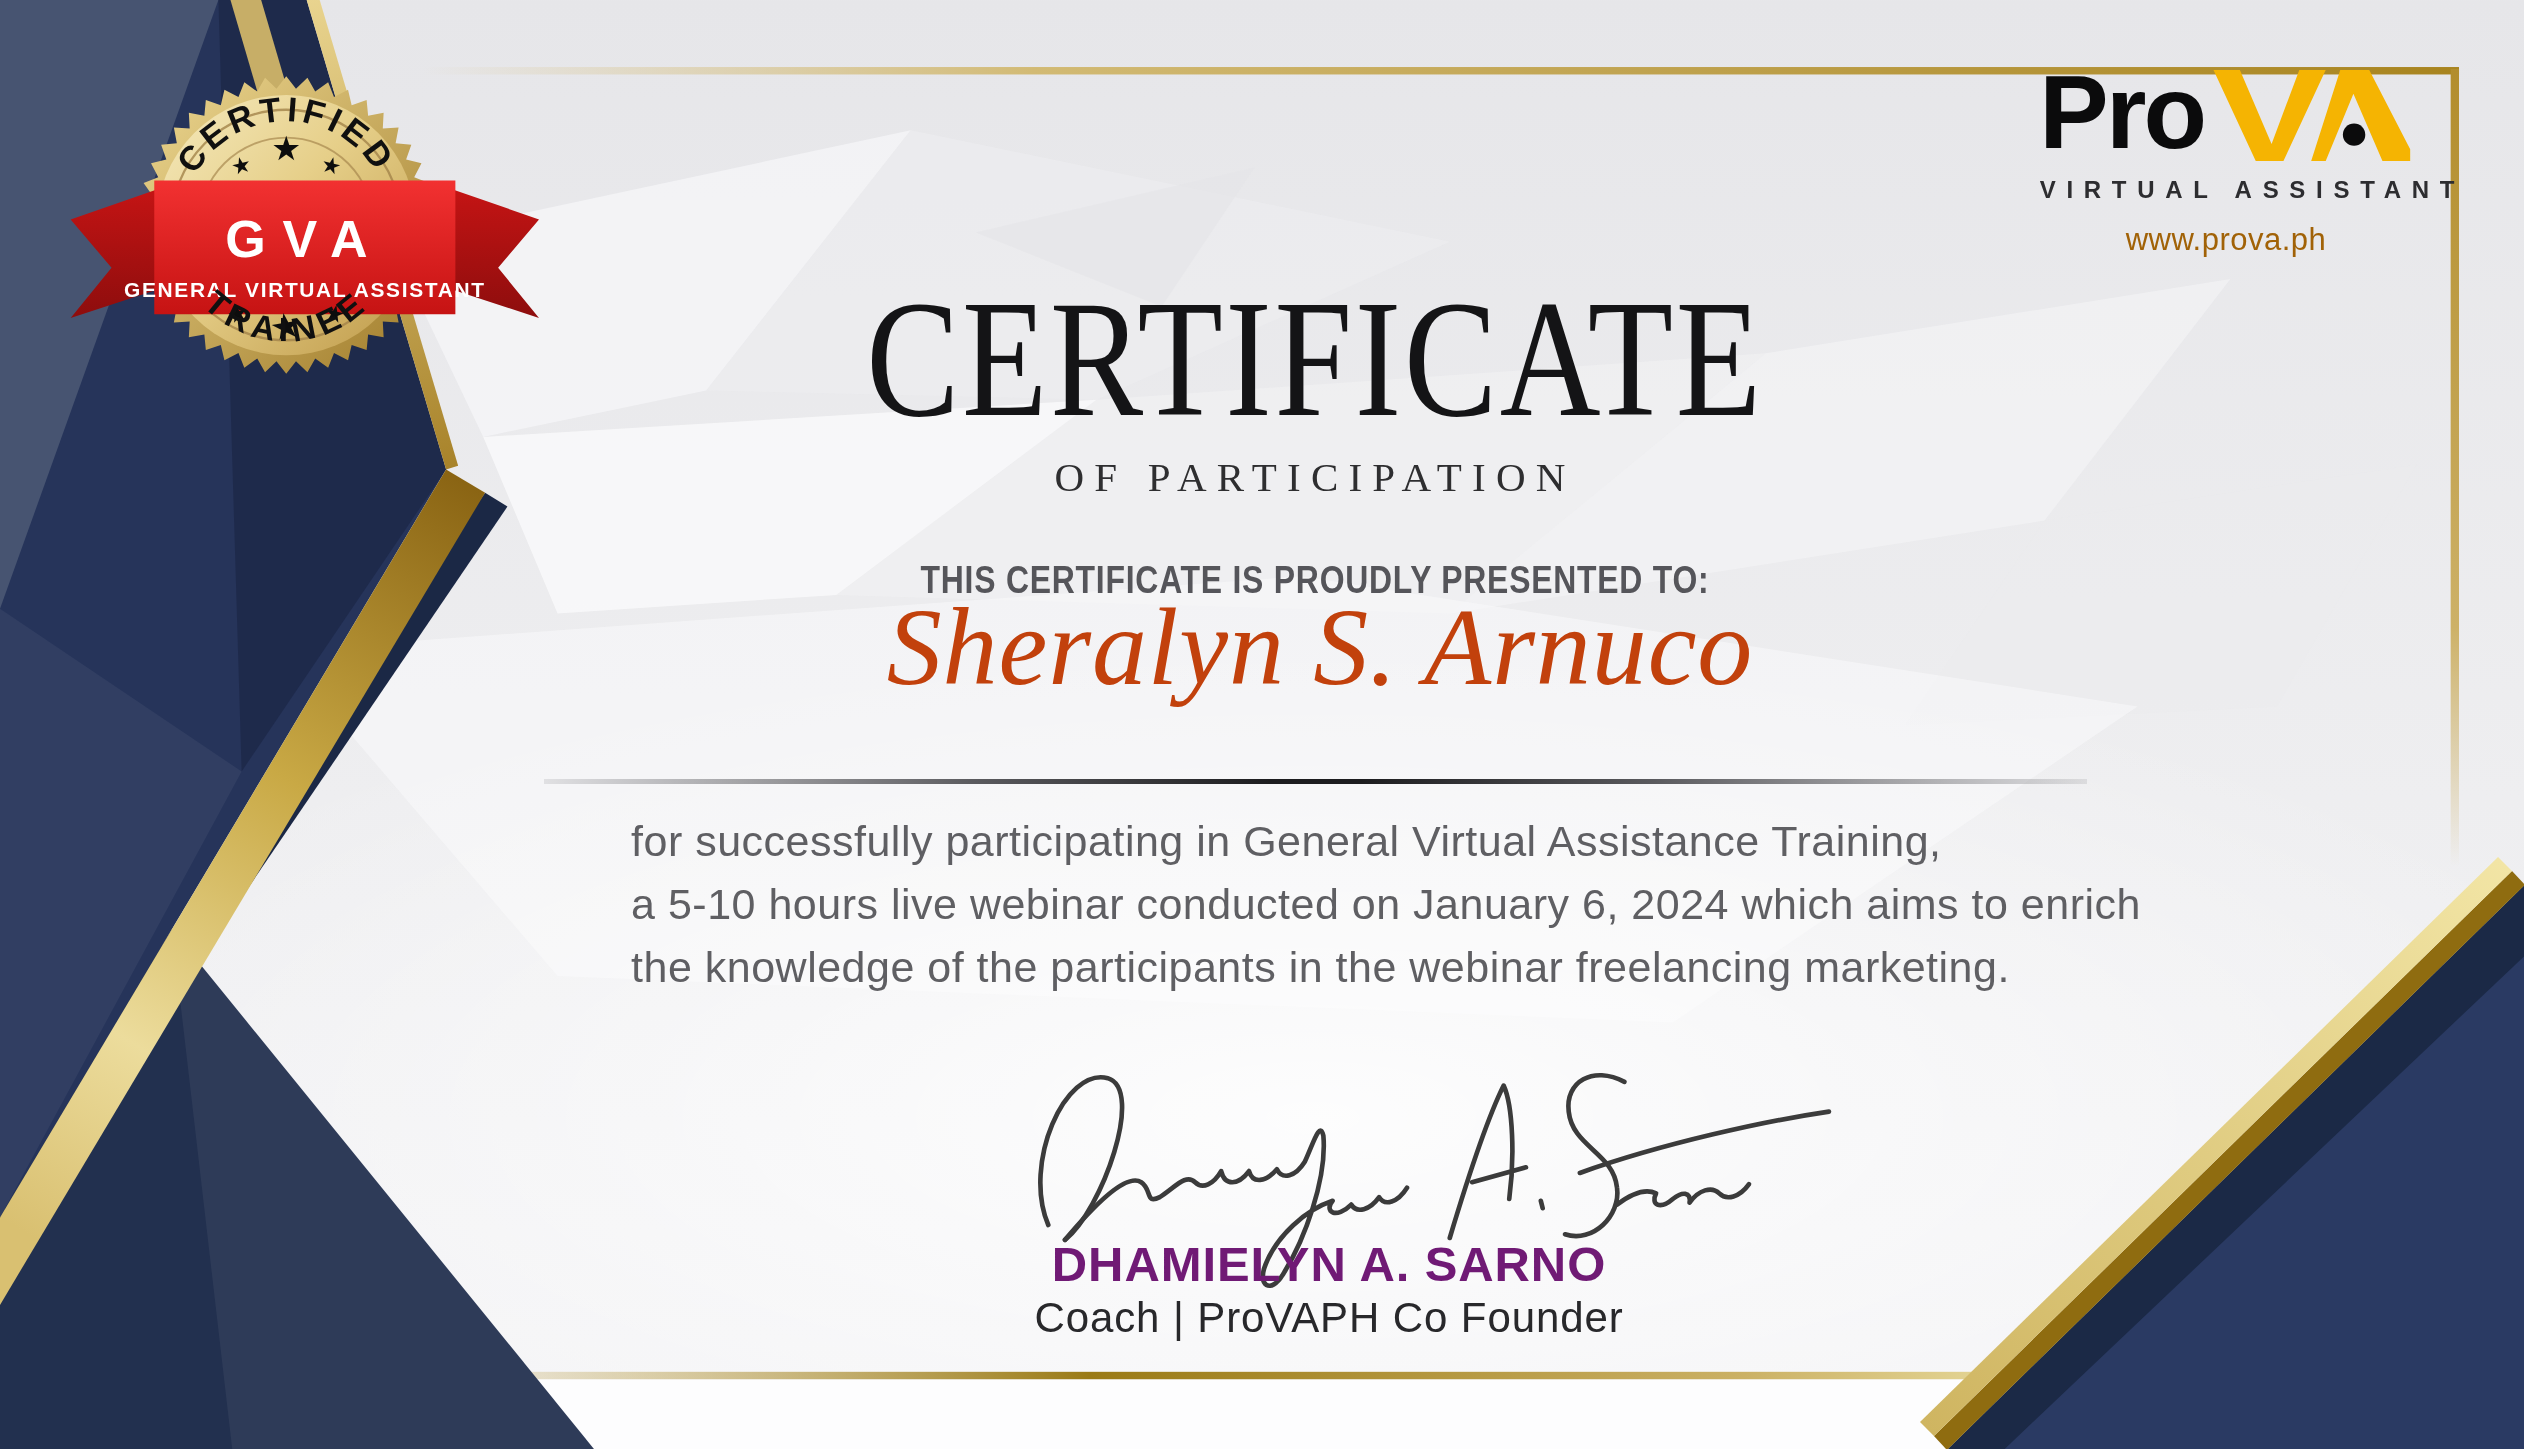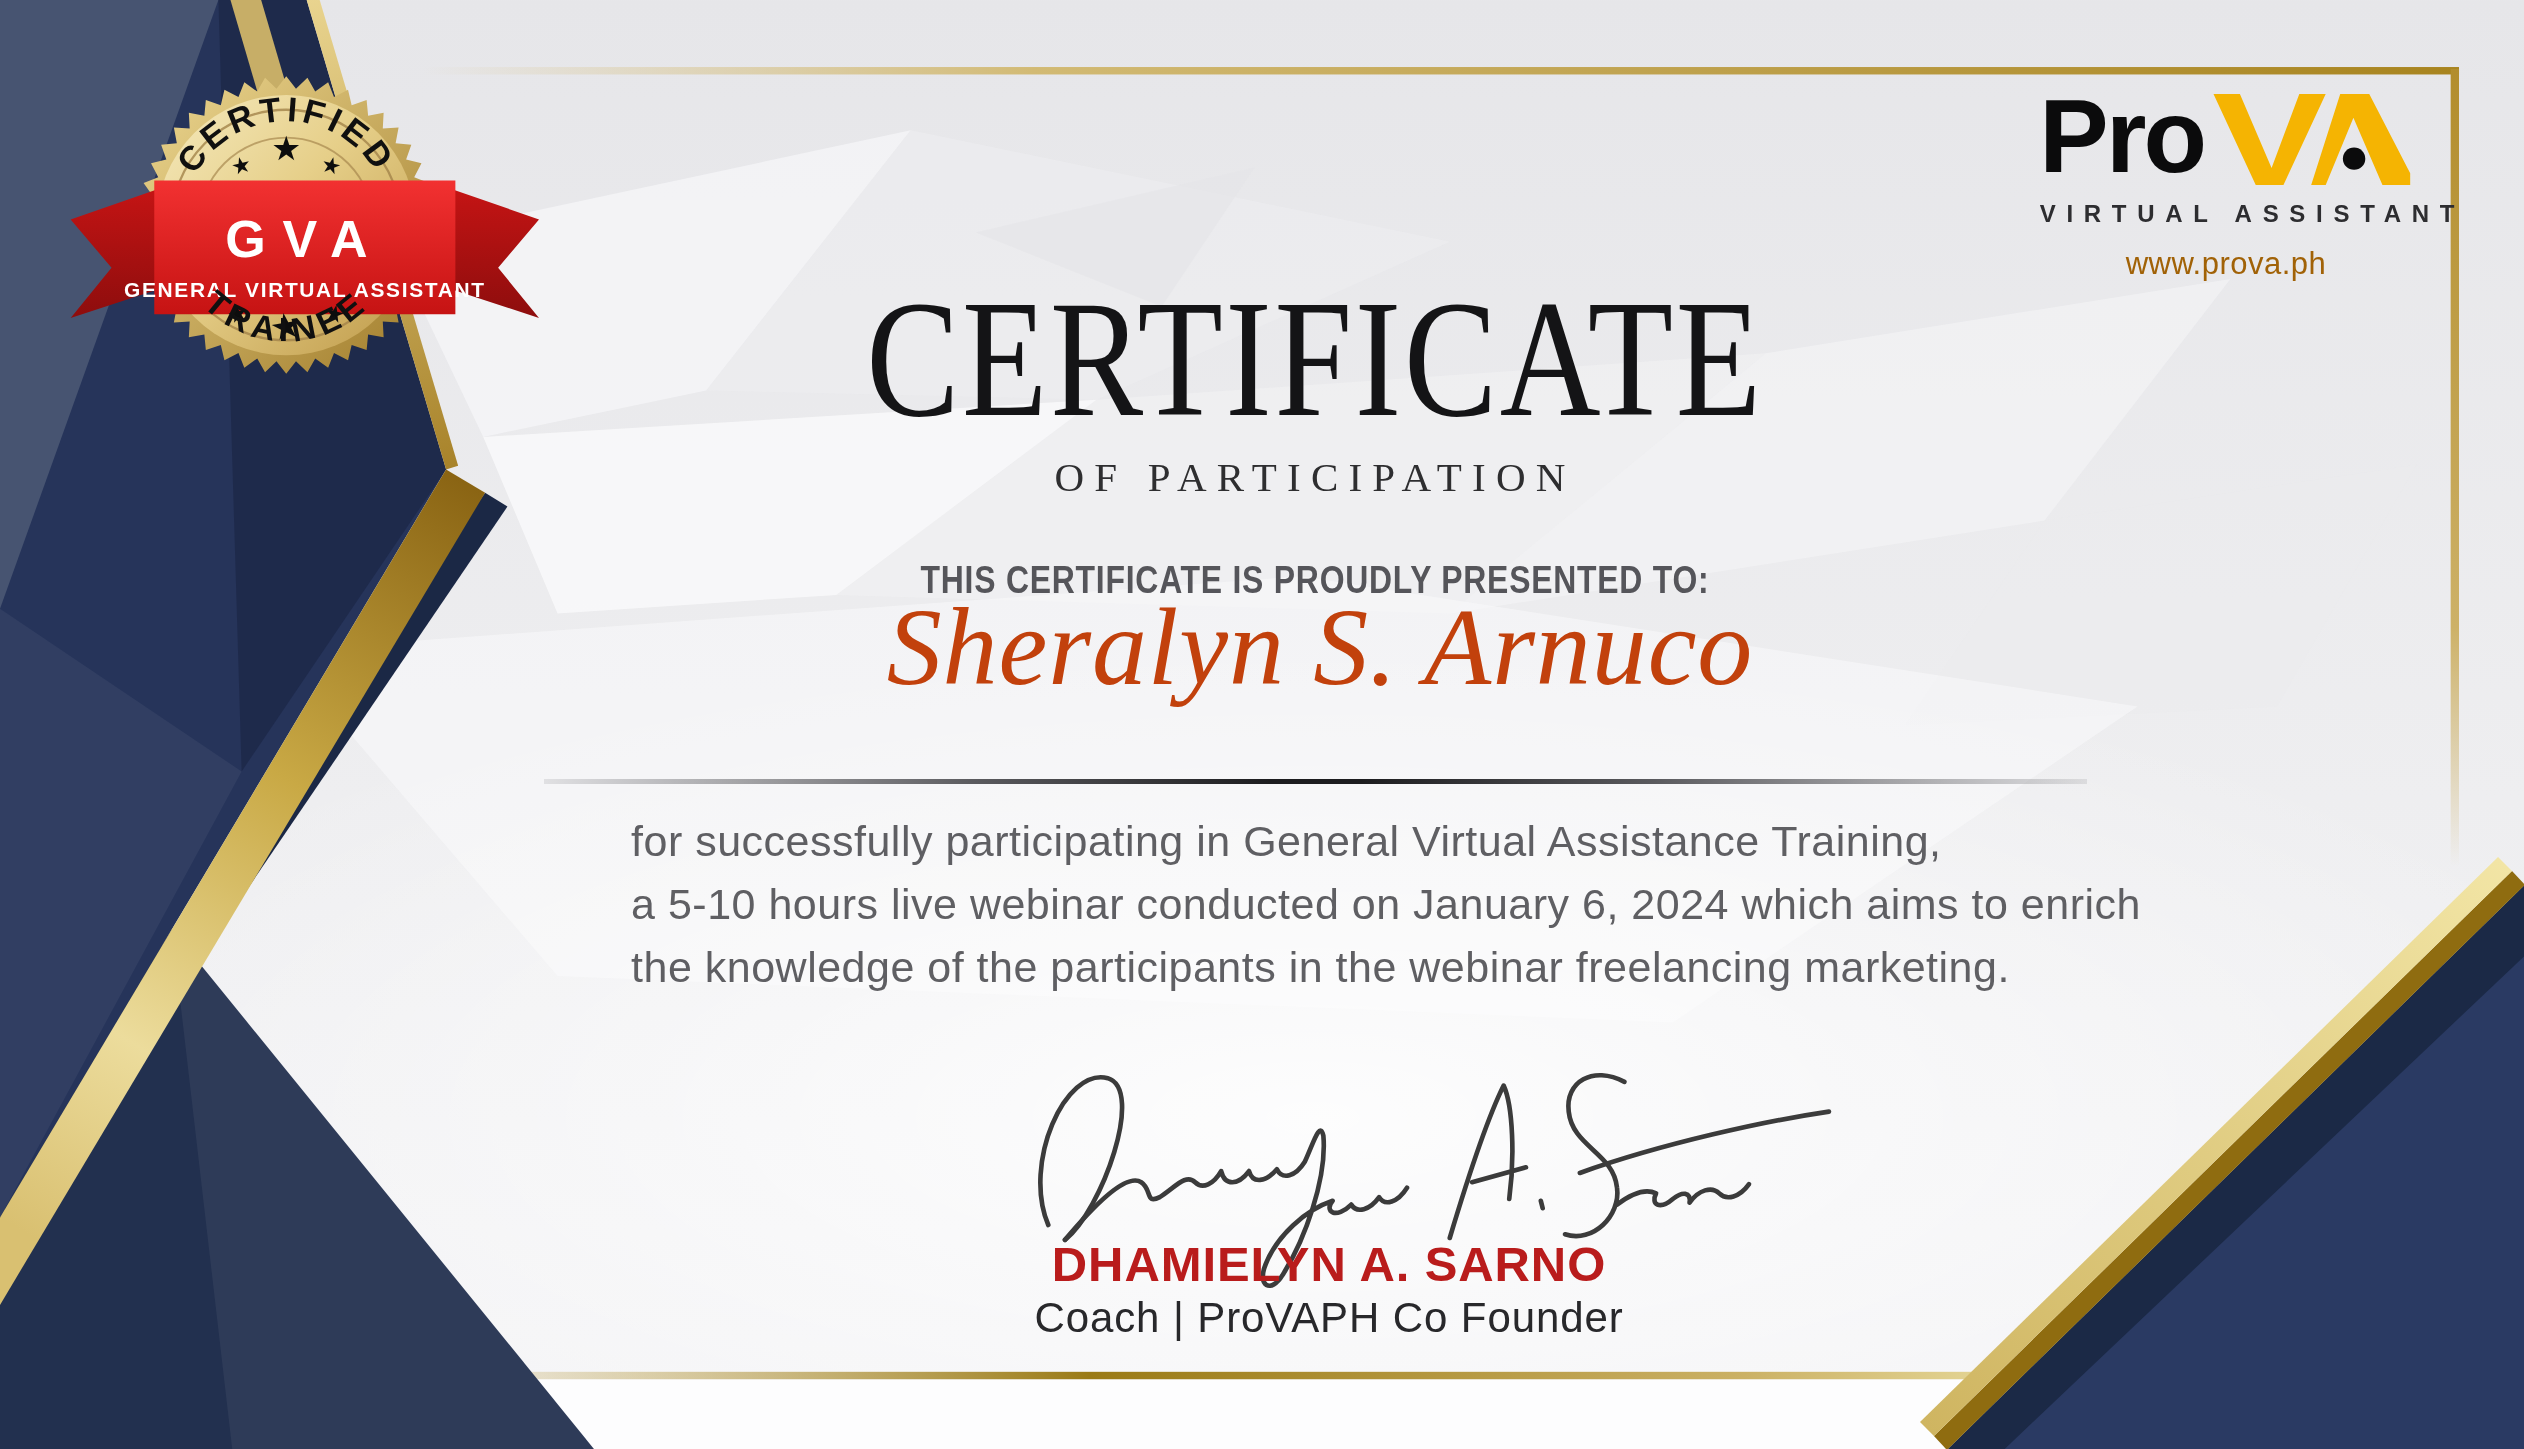--- a/index.html
+++ b/index.html
@@ -30,27 +30,27 @@
   }
   .divider{
     left:544px;top:779px;width:1543px;height:4.6px;
     background:linear-gradient(90deg,rgba(130,130,135,.18),#5a5a5e 28%,#1d1d1f 47%,#1d1d1f 53%,#5a5a5e 72%,rgba(130,130,135,.18));
   }
   .bodytext{
     left:1386px;top:810px;font-size:43px;color:#5f5f63;line-height:63px;letter-spacing:0.5px;
     transform:translateX(-50%);white-space:nowrap;
   }
   .sig-name{
-    left:1329px;top:1236px;font-size:49px;font-weight:bold;color:#b91c1c;letter-spacing:0.9px;
+    left:1329px;top:1236px;font-size:49px;font-weight:bold;color:#701a75;letter-spacing:0.9px;
   }
   .sig-title{
     left:1329px;top:1294px;font-size:42px;color:#28282b;letter-spacing:0.9px;
   }
   .logo{
-    left:2029px;top:88px;width:394px;text-align:center;
+    left:2029px;top:64px;width:394px;text-align:center;
   }
   .logo-row{display:flex;align-items:flex-start;justify-content:center;height:110px;}
   .logo-pro{
     font-size:104px;font-weight:800;color:#0b0b0c;letter-spacing:-2.8px;line-height:97px;
     font-family:"Liberation Sans",sans-serif;
   }
   .logo-va{width:201px;height:99px;margin-left:7.4px;margin-top:1.9px;}
   .logo-tag{
     margin-top:1.9px;font-size:24px;font-weight:600;color:#2d2d30;letter-spacing:10.7px;
     text-indent:10.7px;white-space:nowrap;

